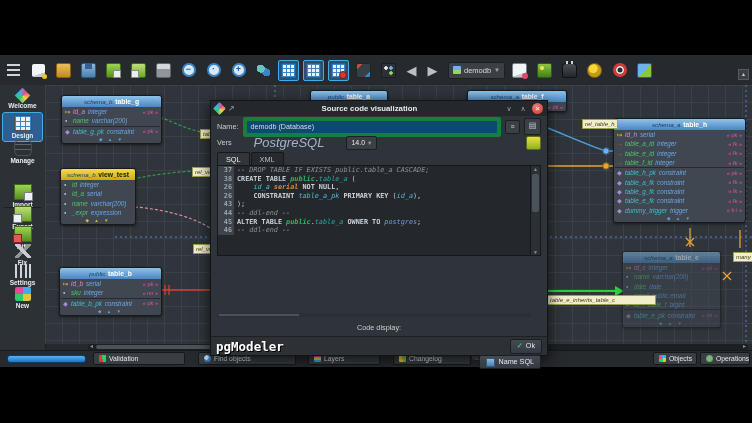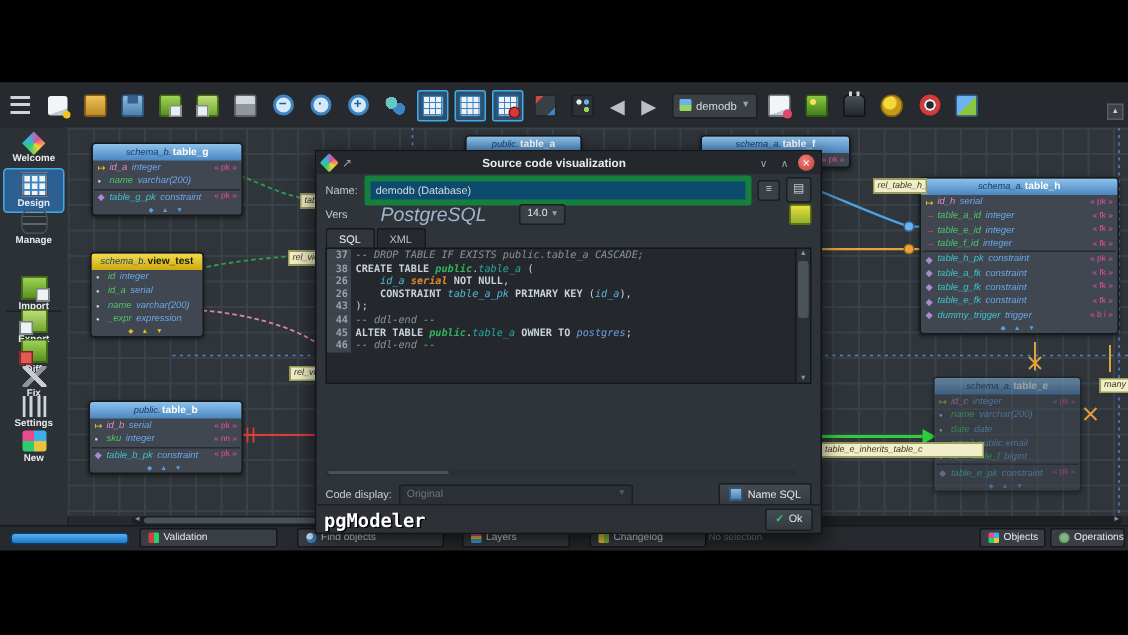--- a/index.html
+++ b/index.html
@@ -151,21 +151,21 @@
   .tok-i{color:#52b8d8;font-style:italic;}
   .tok-o{color:#e08a2e;font-weight:bold;font-style:italic;}
   .tok-n{color:#6d9fe0;}
   .tok-d{color:#6d9fe0;font-style:italic;}
   .tok-p{color:#ccd2d8;}
   #vscroll{position:absolute;right:6px;top:64px;width:9px;bottom:99px;background:#2b3036;border:1px solid #15181b;}
   #vscroll .thumb{position:absolute;left:1px;right:1px;top:8px;height:38px;background:#4a525a;border-radius:2px;}
   #vscroll .arr{position:absolute;left:0;right:0;text-align:center;color:#8a9198;font-size:5px;}
   #code-hscroll{position:absolute;left:6px;right:16px;top:212px;height:4px;background:#2b3036;}
   #code-hscroll .thumb{position:absolute;left:2px;width:80px;top:1px;height:2px;background:#4a525a;}
-  #cd-row{position:absolute;left:6px;right:6px;top:222px;height:13px;display:flex;align-items:center;gap:5px;}
+  #cd-row{position:absolute;left:6px;right:6px;top:222px;height:13px;display:flex;align-items:center;gap:5px;flex-direction:column;}
   #cd-combo{width:146px;height:12px;background:#2b3036;border:1px solid #1b1e22;border-radius:2px;color:#6f777e;
             font-size:7px;line-height:11px;padding:0 4px;display:flex;}
   #cd-combo .caret{margin-left:auto;color:#565d64;font-size:5.5px;}
   #save-sql-btn{margin-left:auto;height:13px;background:linear-gradient(#434a52,#343a41);border:1px solid #1a1d21;
                 border-radius:2px;color:#e6e9ec;font-size:7.2px;line-height:12px;padding:0 6px;display:flex;align-items:center;gap:3px;}
   .disk{width:7px;height:7px;background:linear-gradient(#8fb9dd,#4a7fae);border:1px solid #2d5b84;}
   #dlg-footer{position:absolute;left:0;right:0;bottom:0;height:18px;background:#2d3136;border-top:1px solid #1c2023;
               display:flex;align-items:center;padding:0 5px;}
   #pgm-logo{font-family:"DejaVu Sans Mono",monospace;font-weight:bold;font-size:12.5px;color:#fff;text-shadow:1px 1px 0 #000;letter-spacing:0;}
   #ok-btn{margin-left:auto;height:13px;background:linear-gradient(#434a52,#343a41);border:1px solid #1a1d21;border-radius:2px;

